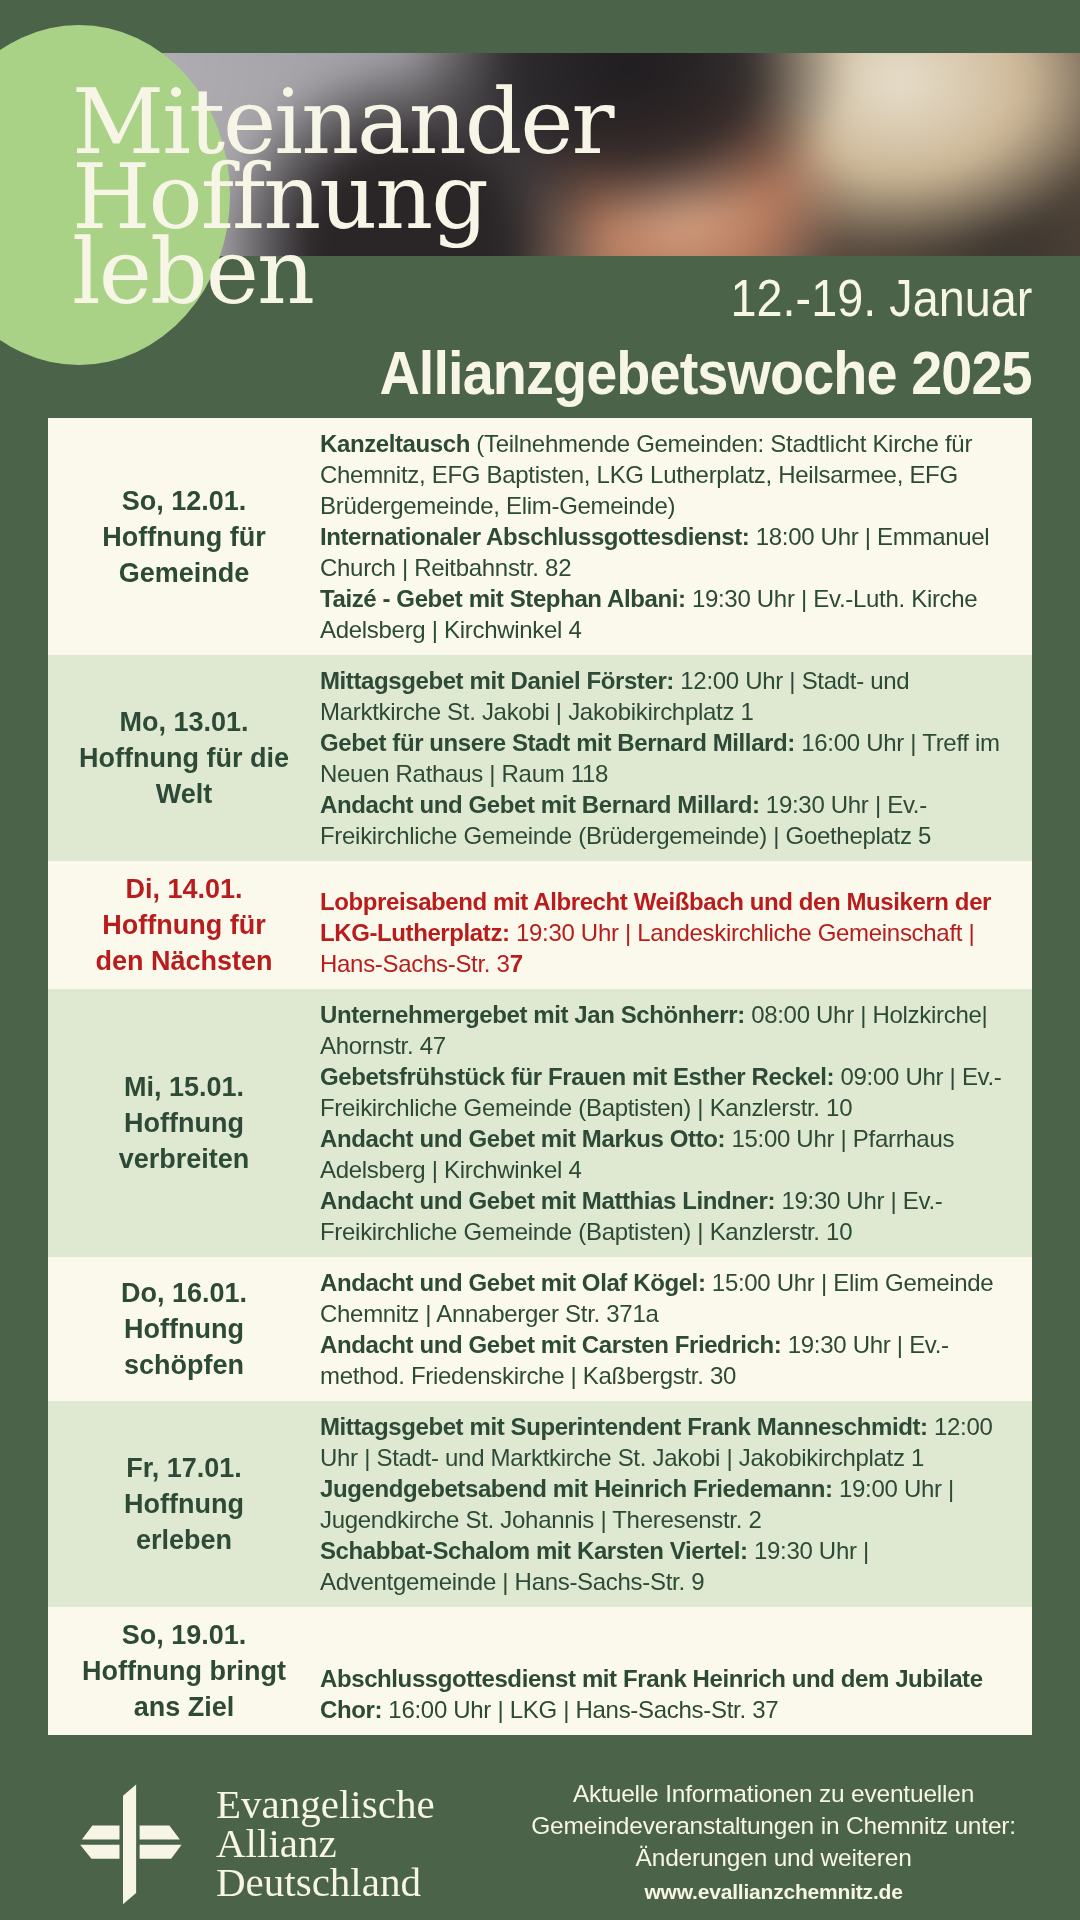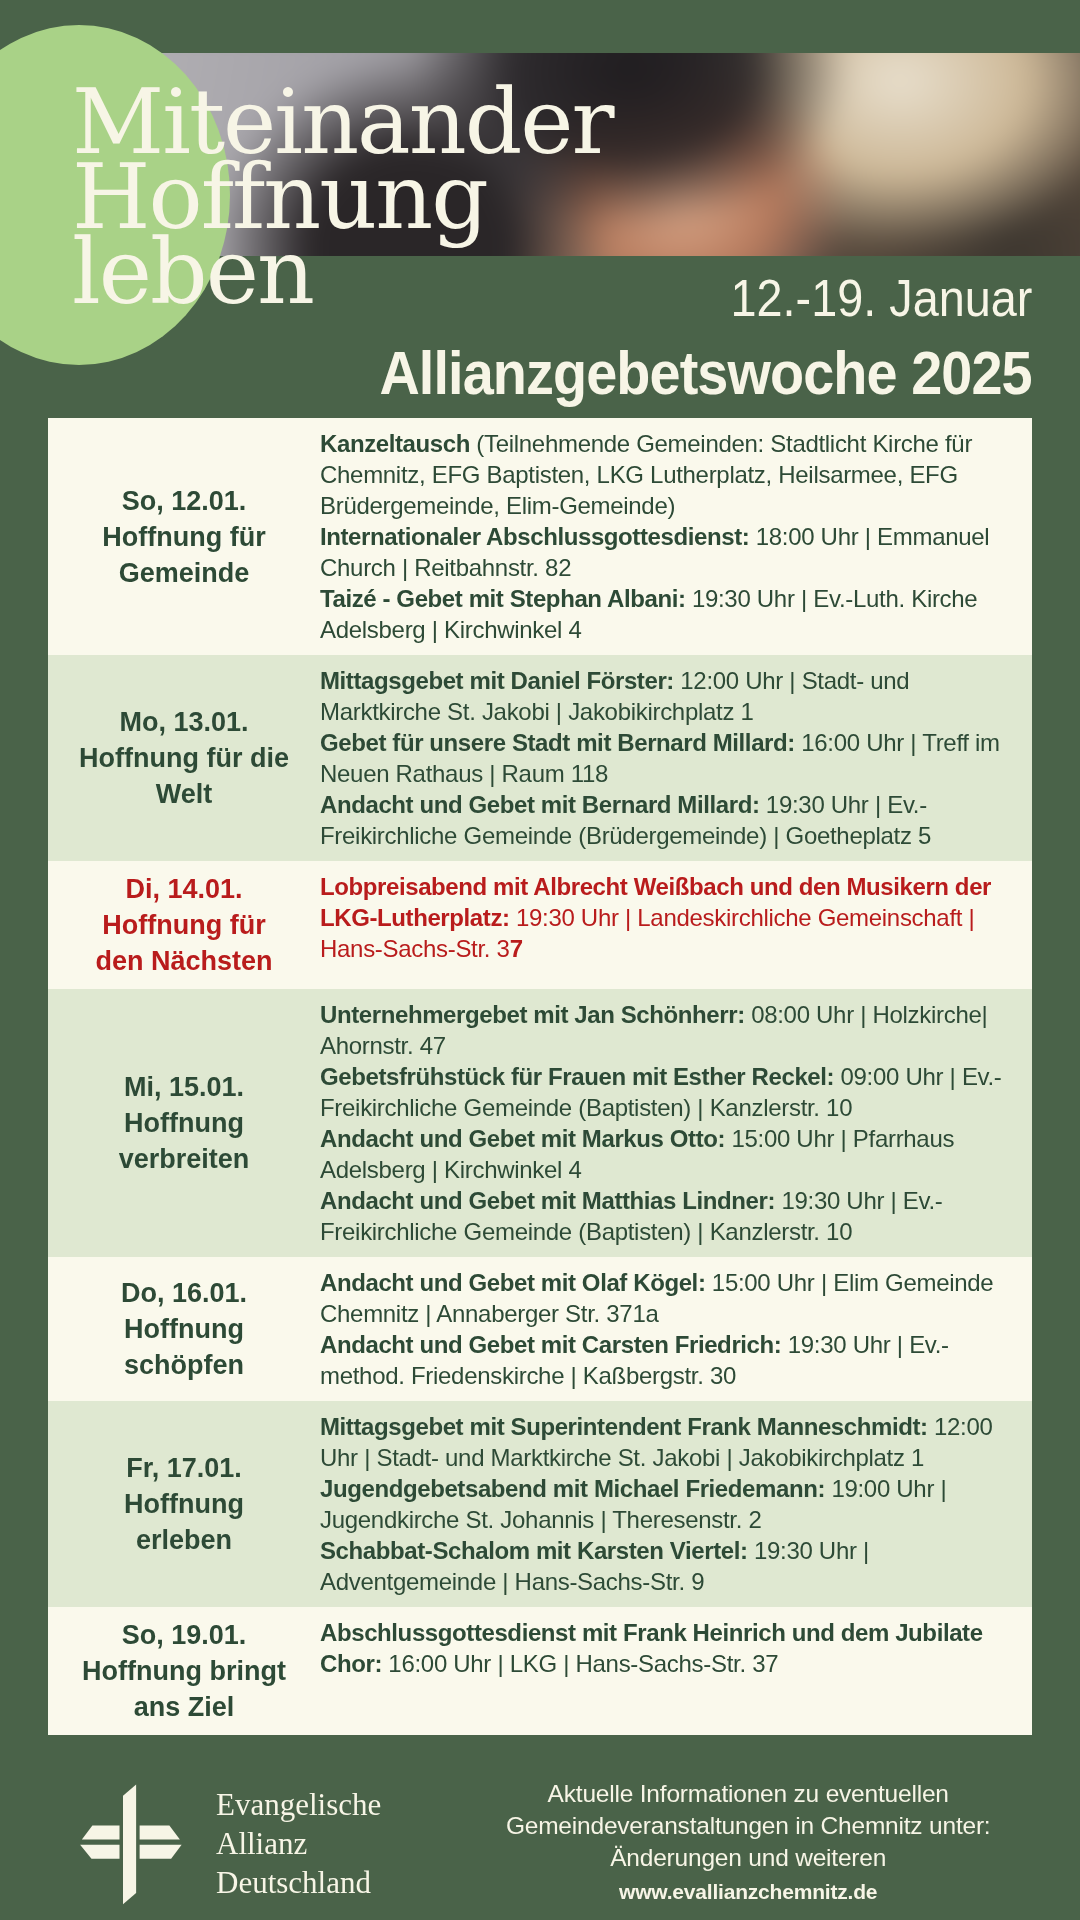--- a/index.html
+++ b/index.html
@@ -57,37 +57,37 @@
   .srow{
     display:grid;grid-template-columns:272px 1fr;
     padding:10px 0;
   }
   .day-cell{
     display:flex;flex-direction:column;justify-content:center;align-items:center;
     text-align:center;
   }
   .day-cell .inner{width:215px;font-weight:700;font-size:27px;line-height:36px;}
   .events{
-    display:flex;flex-direction:column;justify-content:space-between;
+    display:flex;flex-direction:column;justify-content:flex-end;
     padding-right:28px;
   }
   .event{
     margin:0;font-size:24px;line-height:31px;letter-spacing:-0.3px;
   }
   .event strong{font-weight:700;letter-spacing:-0.4px;}
   
   .footer{
     display:flex;align-items:center;
     padding:0 48px 0 64px;
     height:216px;
   }
   .logo{flex:0 0 auto;}
   .org-name{
     font-family:"Liberation Serif","DejaVu Serif",serif;
-    font-size:31px;line-height:39px;
+    font-size:41px;line-height:39px;
     margin-left:34px;
   }
   .info-block{
     margin-left:auto;
     width:600px;text-align:center;
     font-size:24.5px;line-height:32px;letter-spacing:-0.2px;
   }
   .info-url{font-weight:700;font-size:21px;margin-top:2px;}
 </style>
 </head>
@@ -175,21 +175,21 @@
       </div>
       <div class="srow" style="background: rgb(223, 232, 209); color: rgb(45, 74, 54);">
         <div class="day-cell">
           <div class="inner">
             <div>Fr, 17.01.</div>
             <div>Hoffnung erleben</div>
           </div>
         </div>
         <div class="events">
           <p class="event"><strong>Mittagsgebet mit Superintendent Frank Manneschmidt:</strong><span> 12:00 Uhr | Stadt- und Marktkirche St. Jakobi | Jakobikirchplatz 1</span></p>
-          <p class="event"><strong>Jugendgebetsabend mit Michael Friedemann:</strong><span> 19:00 Uhr | Jugendkirche St. Johannis | Theresenstr. 2</span></p>
+          <p class="event"><strong>Jugendgebetsabend mit Heinrich Friedemann:</strong><span> 19:00 Uhr | Jugendkirche St. Johannis | Theresenstr. 2</span></p>
           <p class="event"><strong>Schabbat-Schalom mit Karsten Viertel:</strong><span> 19:30 Uhr | Adventgemeinde | Hans-Sachs-Str. 9</span></p>
         </div>
       </div>
       <div class="srow" style="background: rgb(250, 249, 236); color: rgb(45, 74, 54);">
         <div class="day-cell">
           <div class="inner">
             <div>So, 19.01.</div>
             <div>Hoffnung bringt ans Ziel</div>
           </div>
         </div>

